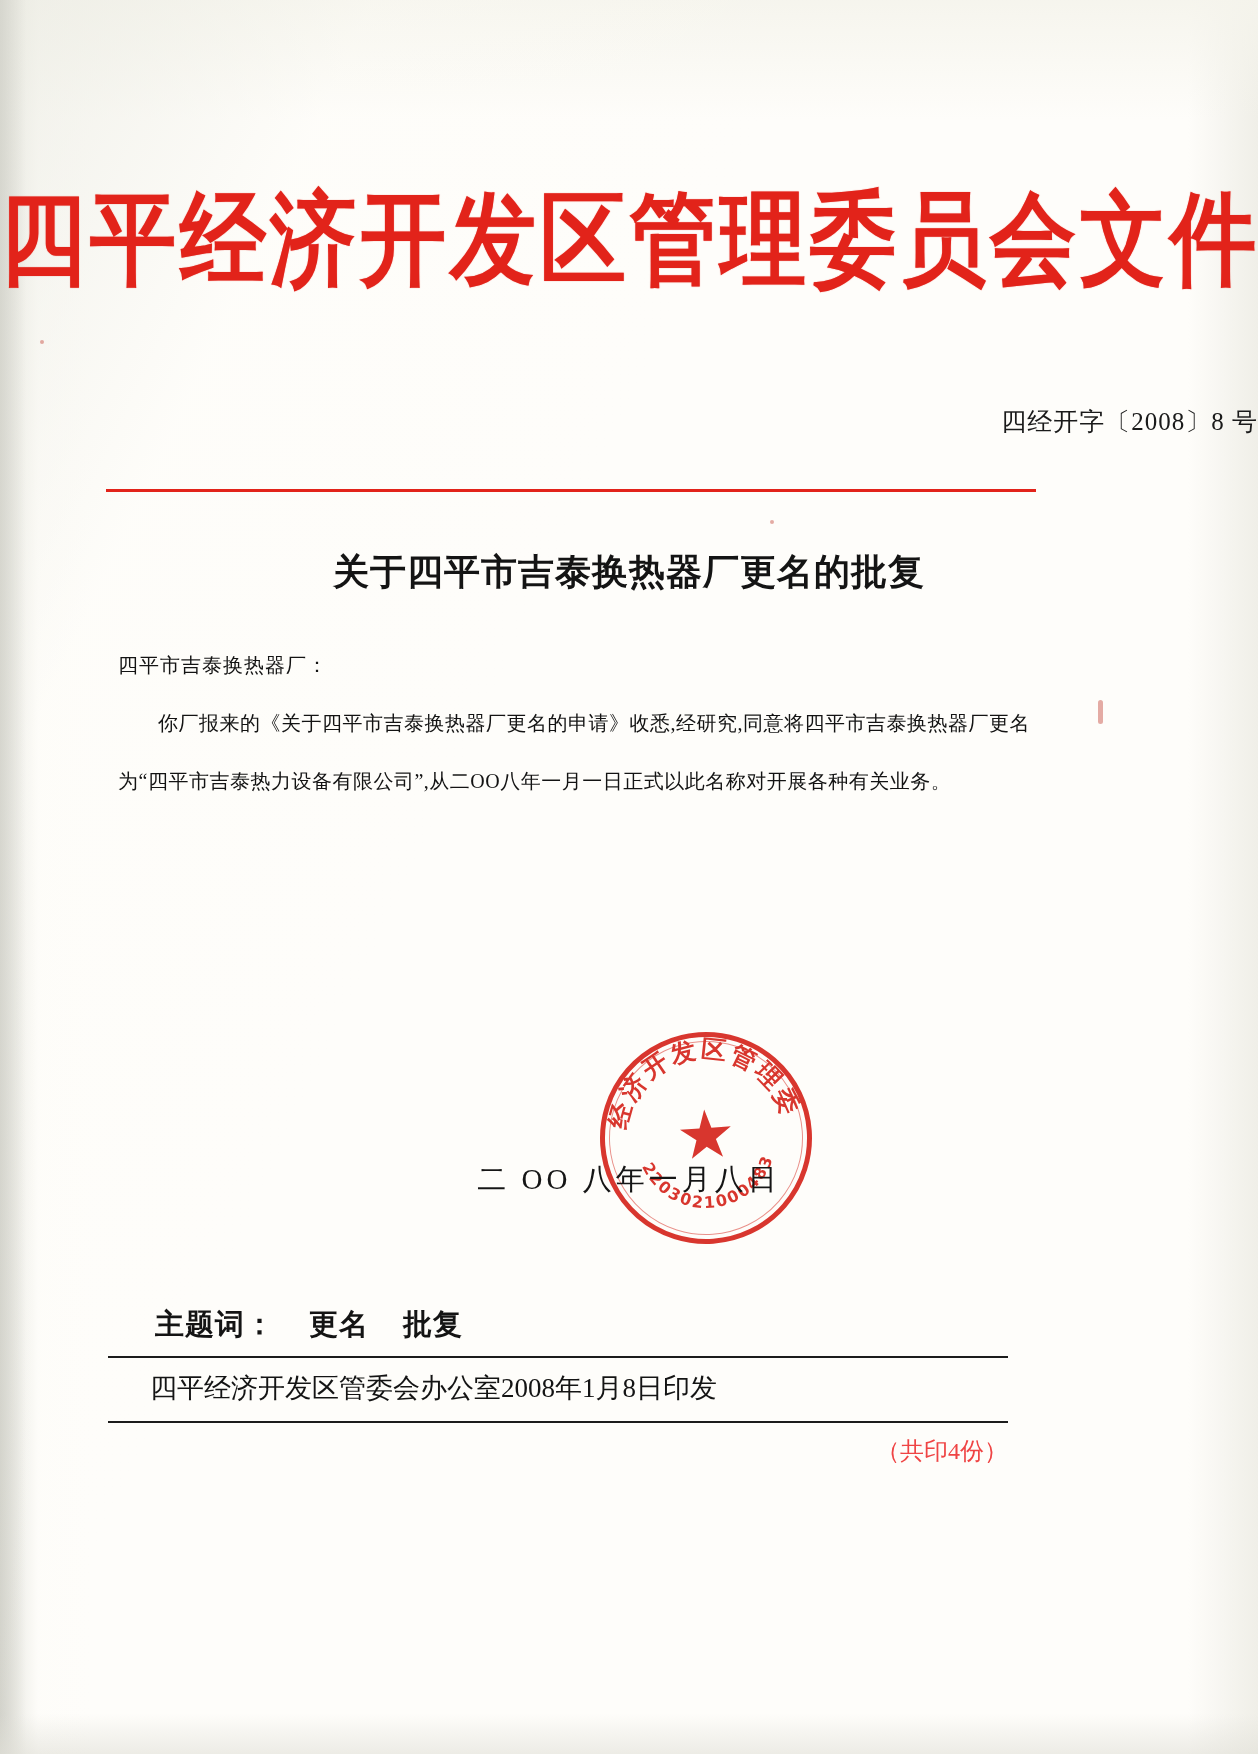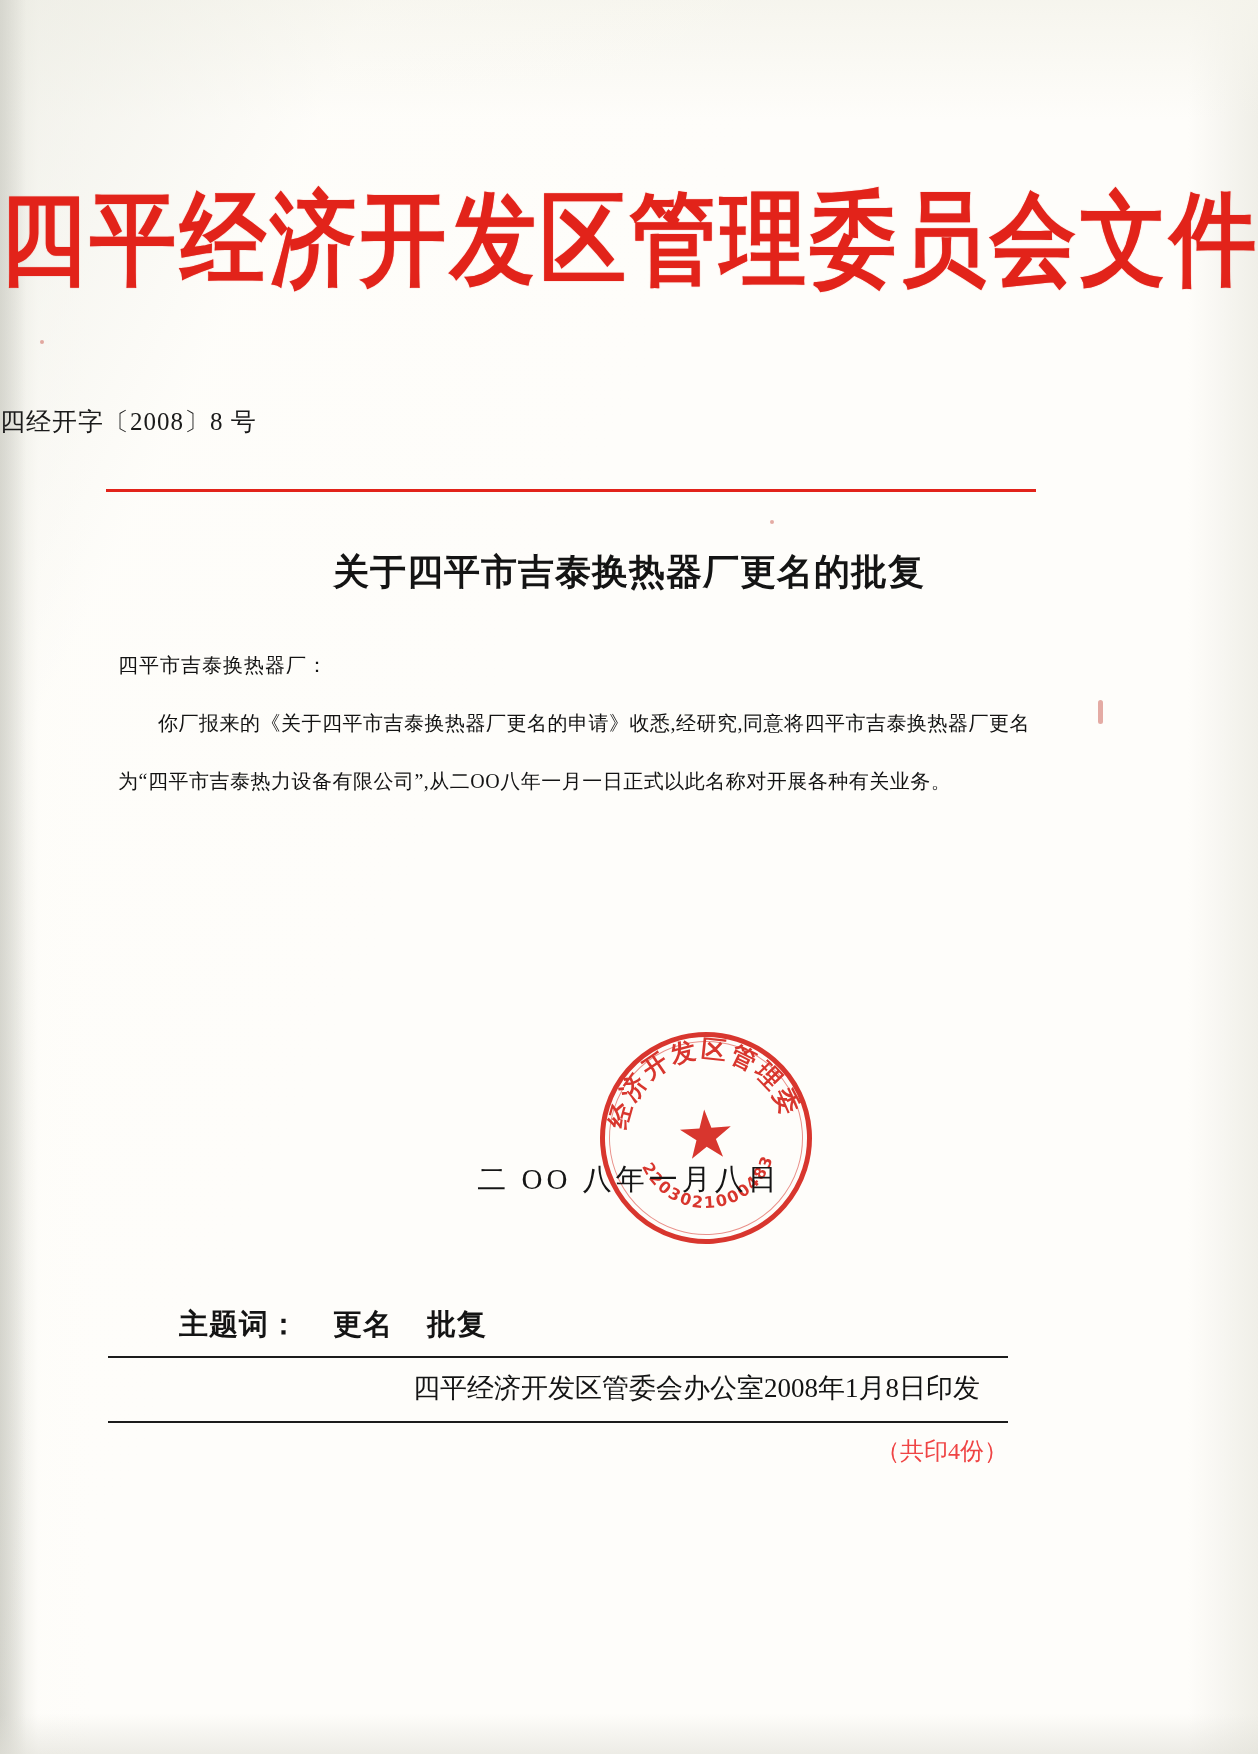--- a/index.html
+++ b/index.html
@@ -64,21 +64,21 @@
     transform: scaleY(1.18);
     transform-origin: center top;
     text-shadow: 0 0 1px rgba(226,35,26,0.6);
   }
 
   .doc-number {
     position: absolute;
     top: 405px;
     left: 0;
     width: 1258px;
-    text-align: left;
+    text-align: right;
     font-size: 25px;
     color: #1a1a1a;
     letter-spacing: 1px;
   }
 
   .red-rule {
     position: absolute;
     top: 489px;
     left: 106px;
     width: 930px;
@@ -171,21 +171,20 @@
   
   .keywords {
     position: absolute;
     top: 1305px;
     left: 155px;
     font-family: "DejaVu Sans", "Liberation Sans", sans-serif;
     font-weight: bold;
     font-size: 29px;
     color: #141414;
     letter-spacing: 1px;
-    margin-left: 24px;
   }
   .keywords .kw { display: inline-block; margin-left: 34px; }
 
   .rule-1 {
     position: absolute;
     top: 1356px;
     left: 108px;
     width: 900px;
     height: 2px;
     background: #1c1c1c;
@@ -197,21 +196,21 @@
     width: 900px;
     height: 2px;
     background: #1c1c1c;
   }
   .footer-row {
     position: absolute;
     top: 1370px;
     left: 150px;
     width: 830px;
     display: flex;
-    justify-content: flex-end;
+    justify-content: flex-start;
     font-size: 27px;
     color: #141414;
   }
   .print-count {
     position: absolute;
     top: 1435px;
     left: 108px;
     width: 900px;
     text-align: right;
     padding-right: 10px;

